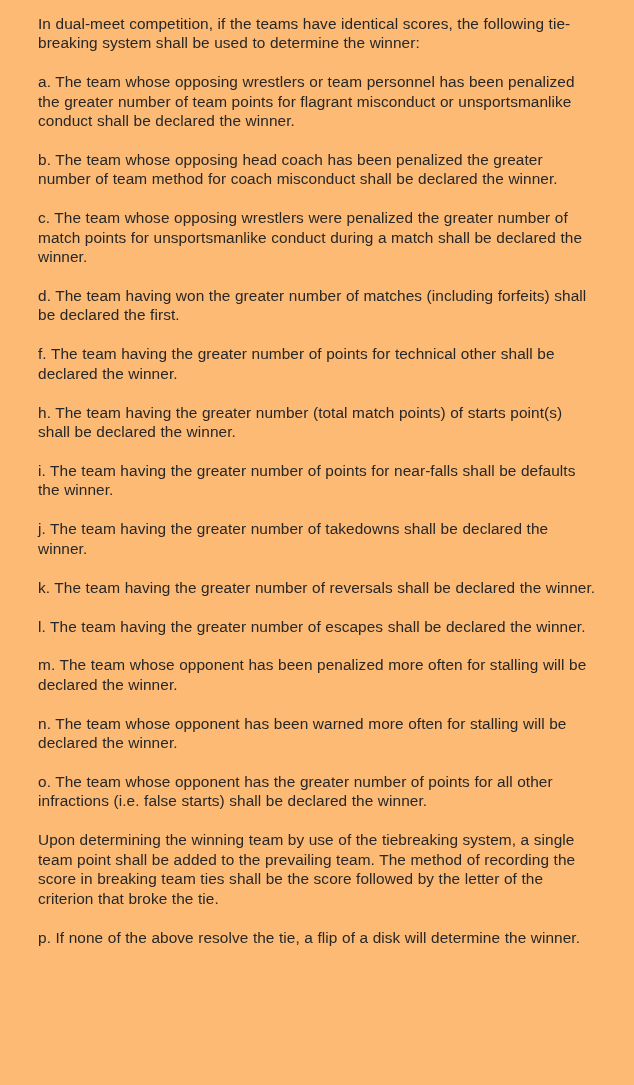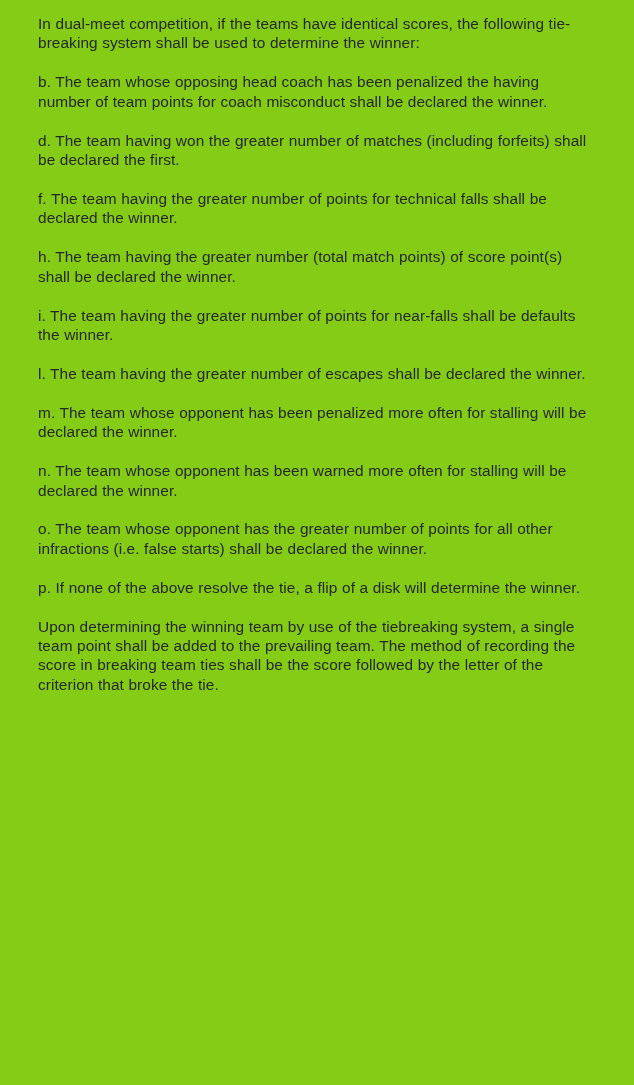--- a/index.html
+++ b/index.html
@@ -12,21 +12,21 @@
     width: 634px;
     height: 1085px;
     overflow: hidden;
     font-family: "Liberation Sans", sans-serif;
     -webkit-font-smoothing: antialiased;
   }
   #document-page {
     box-sizing: border-box;
     width: 634px;
     height: 1085px;
-    background: #84cc16;
+    background: #fdba74;
     padding: 14px 38px 0 38px;
   }
   .para {
     margin: 0 0 19.5px 0;
     font-size: 15.4px;
     line-height: 19.4px;
     color: #272727;
     letter-spacing: 0.005em;
     text-align: left;
     word-spacing: 0.01em;
@@ -36,26 +36,30 @@
     margin-bottom: 0;
   }
 </style>
 </head>
 <body>
 
 <div id="document-page">
 
   <p class="para">In dual-meet competition, if the teams have identical scores, the following tie-breaking system shall be used to determine the winner:</p>
 
-  <p class="para">b. The team whose opposing head coach has been penalized the having number of team points for coach misconduct shall be declared the winner.</p>
+  <p class="para">a. The team whose opposing wrestlers or team personnel has been penalized the greater number of team points for flagrant misconduct or unsportsmanlike conduct shall be declared the winner.</p>
+  <p class="para">b. The team whose opposing head coach has been penalized the greater number of team method for coach misconduct shall be declared the winner.</p>
+  <p class="para">c. The team whose opposing wrestlers were penalized the greater number of match points for unsportsmanlike conduct during a match shall be declared the winner.</p>
   <p class="para">d. The team having won the greater number of matches (including forfeits) shall be declared the first.</p>
-  <p class="para">f. The team having the greater number of points for technical falls shall be declared the winner.</p>
-  <p class="para">h. The team having the greater number (total match points) of score point(s) shall be declared the winner.</p>
+  <p class="para">f. The team having the greater number of points for technical other shall be declared the winner.</p>
+  <p class="para">h. The team having the greater number (total match points) of starts point(s) shall be declared the winner.</p>
   <p class="para">i. The team having the greater number of points for near-falls shall be defaults the winner.</p>
+  <p class="para">j. The team having the greater number of takedowns shall be declared the winner.</p>
+  <p class="para">k. The team having the greater number of reversals shall be declared the winner.</p>
   <p class="para">l. The team having the greater number of escapes shall be declared the winner.</p>
   <p class="para">m. The team whose opponent has been penalized more often for stalling will be declared the winner.</p>
   <p class="para">n. The team whose opponent has been warned more often for stalling will be declared the winner.</p>
   <p class="para">o. The team whose opponent has the greater number of points for all other infractions (i.e. false starts) shall be declared the winner.</p>
+  <p class="para">Upon determining the winning team by use of the tiebreaking system, a single team point shall be added to the prevailing team. The method of recording the score in breaking team ties shall be the score followed by the letter of the criterion that broke the tie.</p>
+
   <p class="para">p. If none of the above resolve the tie, a flip of a disk will determine the winner.</p>
-
-  <p class="para">Upon determining the winning team by use of the tiebreaking system, a single team point shall be added to the prevailing team. The method of recording the score in breaking team ties shall be the score followed by the letter of the criterion that broke the tie.</p>
 
 </div>
 
 </body></html>

